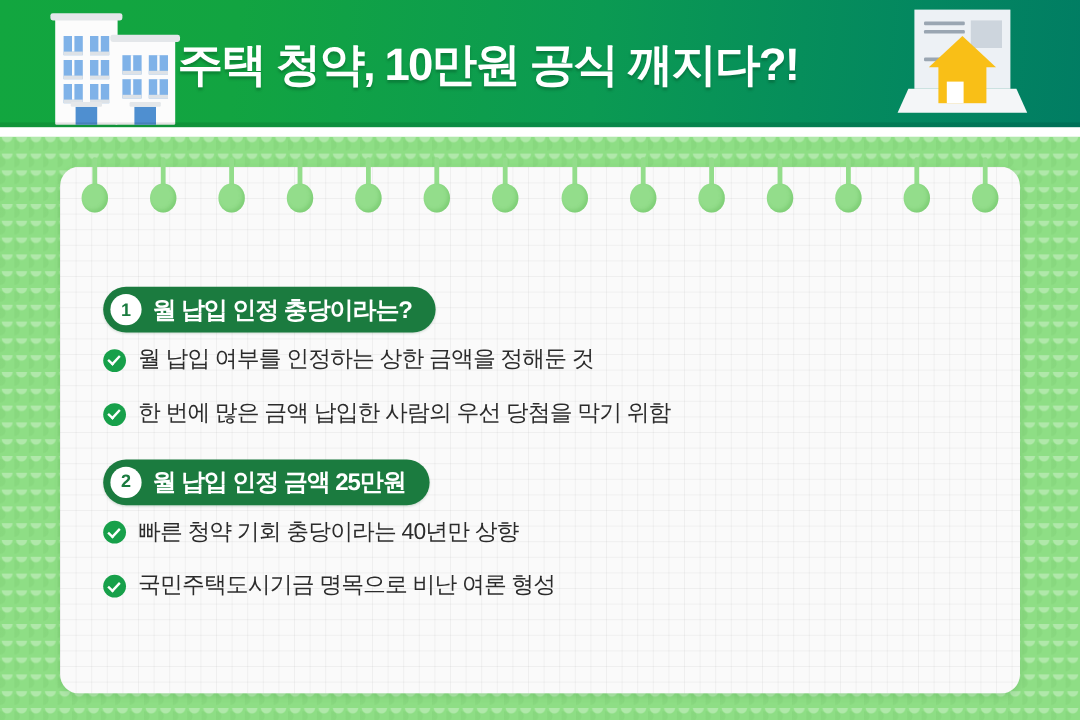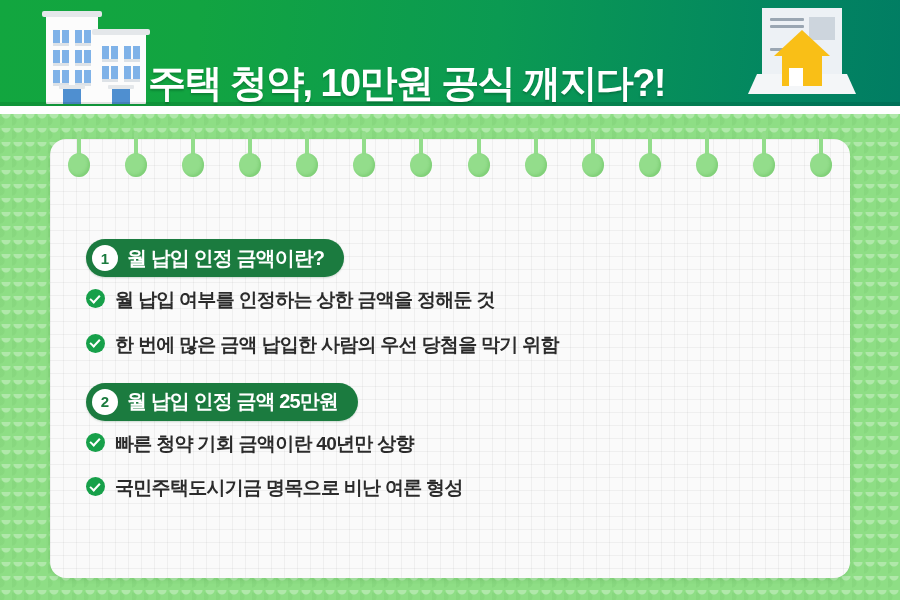--- a/index.html
+++ b/index.html
@@ -111,21 +111,21 @@
     border-radius: 1px;
   }
 
   
   .headline {
     position: absolute;
     left: 148px;
     top: 0;
     height: 109px;
     display: flex;
-    align-items: flex-end;
+    align-items: center;
   }
   .headline-text {
     color: #ffffff;
     font-size: 38px;
     font-weight: bold;
     letter-spacing: -1.6px;
     white-space: nowrap;
     text-shadow: 0 2px 2px rgba(0, 60, 25, 0.30);
     font-family: "Liberation Sans", "DejaVu Sans", sans-serif;
   }
@@ -318,22 +318,22 @@
     white-space: nowrap;
   }
 
   .bullets {
     margin: 12px 0 0 0;
     padding: 0;
     list-style: none;
   }
   .bullet {
     display: flex;
+    align-items: center;
     margin-bottom: 11px;
-    font-weight: bold;
   }
   .bullet:last-child { margin-bottom: 0; margin-top: 22px; }
   .check {
     flex: 0 0 auto;
     width: 19px;
     height: 19px;
     border-radius: 50%;
     background: #17a04a;
     margin-right: 10px;
     position: relative;
@@ -428,21 +428,21 @@
   </div>
 
   <div class="body-area"></div>
 
   <div class="card">
     <div class="content">
 
       <div class="section">
         <div class="pill">
           <span class="pill-num">1</span>
-          <span class="pill-label">월 납입 인정 금액이란?</span>
+          <span class="pill-label">월 납입 인정 충당이라는?</span>
         </div>
         <ul class="bullets">
           <li class="bullet">
             <span class="check"></span>
             <span class="bullet-text">월 납입 여부를 인정하는 상한 금액을 정해둔 것</span>
           </li>
           <li class="bullet">
             <span class="check"></span>
             <span class="bullet-text">한 번에 많은 금액 납입한 사람의 우선 당첨을 막기 위함</span>
           </li>
@@ -450,21 +450,21 @@
       </div>
 
       <div class="section">
         <div class="pill">
           <span class="pill-num">2</span>
           <span class="pill-label">월 납입 인정 금액 25만원</span>
         </div>
         <ul class="bullets">
           <li class="bullet">
             <span class="check"></span>
-            <span class="bullet-text">빠른 청약 기회 금액이란 40년만 상향</span>
+            <span class="bullet-text">빠른 청약 기회 충당이라는 40년만 상향</span>
           </li>
           <li class="bullet">
             <span class="check"></span>
             <span class="bullet-text">국민주택도시기금 명목으로 비난 여론 형성</span>
           </li>
         </ul>
       </div>
 
     </div>
   </div>

